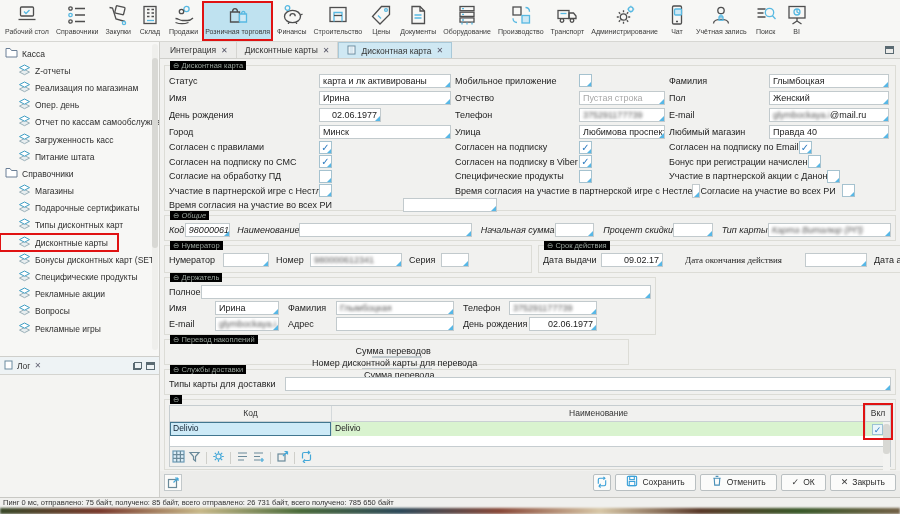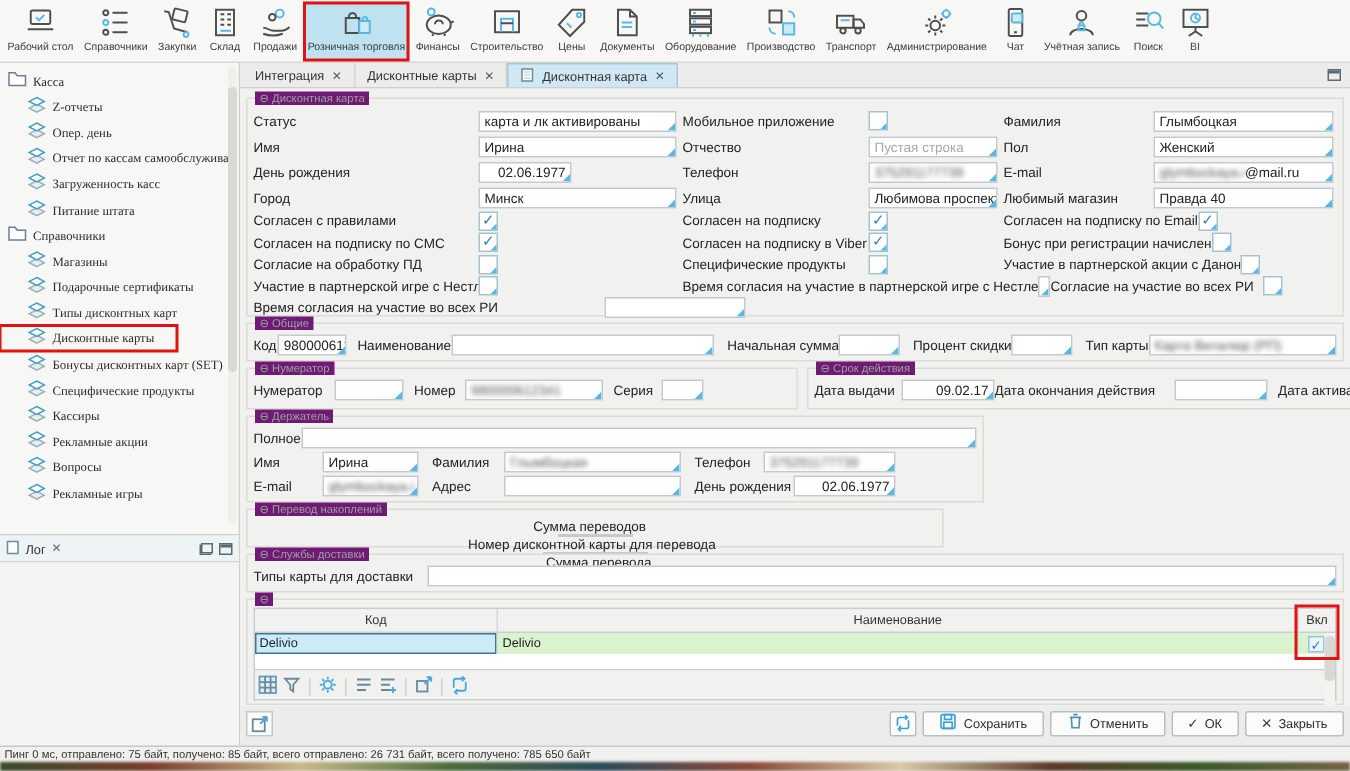--- a/index.html
+++ b/index.html
@@ -16,21 +16,21 @@
   .ic svg { stroke:#4e4e4e; fill:none; stroke-width:1.3; }
   .ic svg .a { stroke:#58b9e2; }
   .ic svg .af { fill:#cfe9f5; stroke:#58b9e2; }
 
   
   .main { flex:1; display:flex; min-height:0; }
 
   
   .sidebar { width:160px; display:flex; flex-direction:column; border-right:1px solid #cfcfcb; background:#f4f4f2; }
   .tree { height:314px; background:#f7f7f5; position:relative; overflow:hidden; padding-top:3px; }
-  .tree-item { height:17.2px; display:flex; align-items:center; gap:4px; padding-left:18px; white-space:nowrap;font-family:Liberation Serif, serif; }
+  .tree-item { height:17.2px; display:flex; align-items:center; gap:4px; padding-left:18px; white-space:nowrap; }
   .tree-item.folder { padding-left:5px; }
   .tree-item.hl { outline:2px solid #e01212; outline-offset:-1px; width:118px; }
   .tree-item .t-lbl { font-size:8.5px; color:#2e2e2e; }
   .v-scroll { position:absolute; right:1px; top:2px; width:6px; height:306px; background:#efefec; border-radius:3px; }
   .v-thumb { position:absolute; left:0; top:14px; width:6px; height:190px; background:#d8d8d4; border-radius:3px; }
   .log-panel { flex:1; border-top:1px solid #cfcfcb; display:flex; flex-direction:column; background:#f2f2f0;text-align:center; }
   .log-head { height:18px; background:#eef3f5; border-bottom:1px solid #d4d4d0; display:flex; align-items:center; padding:0 4px; gap:4px; }
   .log-tab-lbl { font-size:8.5px; color:#333; }
   .mini-x { font-size:8px; color:#667; cursor:default; }
   .log-spacer { flex:1; }
@@ -46,21 +46,21 @@
   .tabbar { height:17px; display:flex; align-items:stretch; background:#ececea; border-bottom:1px solid #cfcfcb; padding-left:2px; }
   .tab { display:flex; align-items:center; gap:5px; padding:0 8px; border-right:1px solid #d5d5d1; font-size:8.5px; color:#333;text-align:center; }
   .tab.active { background:#cfe8f3; border:1px solid #a8c8d8; border-bottom:none; }
   .tab .x { color:#556; font-size:8px; }
   .tab-fill { flex:1; }
   .tab-max { align-self:center; margin-right:6px; }
 
   
   .form { flex:1; background:#f1f1ef; padding:3px 3px 0 3px; overflow:hidden; display:flex; flex-direction:column; }
   .fs { border:1px solid #dcdcd6; position:relative; margin:3px 1px 1px 1px; padding:6px 4px 2px 4px; }
-  .fs > .legend { position:absolute; top:-5px; left:5px; background:#701a75; padding:0 3px; font-size:7.5px; color:#98a39b; line-height:9px;text-align:right; }
+  .fs > .legend { position:absolute; top:-5px; left:5px; background:#000000; padding:0 3px; font-size:7.5px; color:#98a39b; line-height:9px;text-align:right; }
   .frow { display:flex; align-items:center; height:17px; }
   .crow { display:flex; align-items:center; height:14.5px; }
   .lbl { font-size:9px; color:#232323; white-space:nowrap; overflow:visible; }
   .inp { position:relative; height:14px; background:#fff; border:1px solid #c2cacd; font-size:9px; line-height:12px; padding:0 3px; color:#222; white-space:nowrap; overflow:hidden; }
   .inp::after { content:""; position:absolute; right:0; bottom:0; width:0; height:0; border-style:solid; border-width:0 0 5px 5px; border-color:transparent transparent #57b7e6 transparent; }
   .inp.r { text-align:right; }
   .inp .ph { color:#a8a8a8; }
   .blur { filter:blur(1.6px); color:#555; }
   .cb { position:relative; width:13px; height:13px; background:#fff; border:1px solid #a5c2cf; font-size:10px; line-height:11px; text-align:center; color:#2f7cc0; flex:none; }
   .cb::after { content:""; position:absolute; right:0; bottom:0; width:0; height:0; border-style:solid; border-width:0 0 4px 4px; border-color:transparent transparent #57b7e6 transparent; }
@@ -326,20 +326,27 @@
                 <path d="M6.5 5.5l5 2.6-5 2.6-5-2.6z" fill="#e8eef0" stroke="#9ab0b8" stroke-width="1"></path>
                 <path d="M6.5 1l5 2.6-5 2.6-5-2.6z" fill="#fff" stroke="#3f9ec4" stroke-width="1"></path>
               </svg></span>
             <span class="t-lbl">Z-отчеты</span>
           </div>
         <div class="tree-item">
             <span class="ic"><svg width="13" height="12" viewBox="0 0 13 12">
                 <path d="M6.5 5.5l5 2.6-5 2.6-5-2.6z" fill="#e8eef0" stroke="#9ab0b8" stroke-width="1"></path>
                 <path d="M6.5 1l5 2.6-5 2.6-5-2.6z" fill="#fff" stroke="#3f9ec4" stroke-width="1"></path>
               </svg></span>
+            <span class="t-lbl">Реализация по магазинам</span>
+          </div>
+        <div class="tree-item">
+            <span class="ic"><svg width="13" height="12" viewBox="0 0 13 12">
+                <path d="M6.5 5.5l5 2.6-5 2.6-5-2.6z" fill="#e8eef0" stroke="#9ab0b8" stroke-width="1"></path>
+                <path d="M6.5 1l5 2.6-5 2.6-5-2.6z" fill="#fff" stroke="#3f9ec4" stroke-width="1"></path>
+              </svg></span>
             <span class="t-lbl">Опер. день</span>
           </div>
         <div class="tree-item">
             <span class="ic"><svg width="13" height="12" viewBox="0 0 13 12">
                 <path d="M6.5 5.5l5 2.6-5 2.6-5-2.6z" fill="#e8eef0" stroke="#9ab0b8" stroke-width="1"></path>
                 <path d="M6.5 1l5 2.6-5 2.6-5-2.6z" fill="#fff" stroke="#3f9ec4" stroke-width="1"></path>
               </svg></span>
             <span class="t-lbl">Отчет по кассам самообслуживан</span>
           </div>
         <div class="tree-item">
@@ -396,27 +403,20 @@
                 <path d="M6.5 1l5 2.6-5 2.6-5-2.6z" fill="#fff" stroke="#3f9ec4" stroke-width="1"></path>
               </svg></span>
             <span class="t-lbl">Бонусы дисконтных карт (SET)</span>
           </div>
         <div class="tree-item">
             <span class="ic"><svg width="13" height="12" viewBox="0 0 13 12">
                 <path d="M6.5 5.5l5 2.6-5 2.6-5-2.6z" fill="#e8eef0" stroke="#9ab0b8" stroke-width="1"></path>
                 <path d="M6.5 1l5 2.6-5 2.6-5-2.6z" fill="#fff" stroke="#3f9ec4" stroke-width="1"></path>
               </svg></span>
             <span class="t-lbl">Специфические продукты</span>
-          </div>
-        <div class="tree-item">
-            <span class="ic"><svg width="13" height="12" viewBox="0 0 13 12">
-                <path d="M6.5 5.5l5 2.6-5 2.6-5-2.6z" fill="#e8eef0" stroke="#9ab0b8" stroke-width="1"></path>
-                <path d="M6.5 1l5 2.6-5 2.6-5-2.6z" fill="#fff" stroke="#3f9ec4" stroke-width="1"></path>
-              </svg></span>
-            <span class="t-lbl">Кассиры</span>
           </div>
         <div class="tree-item">
             <span class="ic"><svg width="13" height="12" viewBox="0 0 13 12">
                 <path d="M6.5 5.5l5 2.6-5 2.6-5-2.6z" fill="#e8eef0" stroke="#9ab0b8" stroke-width="1"></path>
                 <path d="M6.5 1l5 2.6-5 2.6-5-2.6z" fill="#fff" stroke="#3f9ec4" stroke-width="1"></path>
               </svg></span>
             <span class="t-lbl">Рекламные акции</span>
           </div>
         <div class="tree-item">
             <span class="ic"><svg width="13" height="12" viewBox="0 0 13 12">
@@ -586,21 +586,21 @@
             <span class="c3f">
                 <span class="cb"></span>
               </span>
           </div>
           <div class="crow">
             <span class="lbl" style="width:234px;">Время согласия на участие во всех РИ</span>
             <span class="inp" style="width:94px;"></span>
           </div>
         </div>
 
-        <div class="fs" style="height:26px;">
+        <div class="fs" style="height:26px;font-style:italic;">
           <div class="legend">⊖ <span>Общие</span></div>
           <div class="frow" style="height:15px;">
             <span class="lbl" style="width:22px;">Код</span>
             <span class="inp" style="width:60px;">980000612…</span>
             <span class="lbl" style="width:72px; margin-left:7px;">Наименование</span>
             <span class="inp" style="width:236px;"></span>
             <span class="lbl" style="width:84px; margin-left:9px;">Начальная сумма</span>
             <span class="inp" style="width:52px;"></span>
             <span class="lbl" style="width:78px; margin-left:9px;">Процент скидки</span>
             <span class="inp" style="width:52px;"></span>
@@ -619,21 +619,21 @@
               <span class="inp" style="width:92px;"><span class="blur">980000612341</span></span>
               <span class="lbl" style="width:32px; margin-left:7px;">Серия</span>
               <span class="inp" style="width:28px;"></span>
             </div>
           </div>
           <div class="fs" style="height:28px; flex:1; margin-left:0;">
             <div class="legend">⊖ <span>Срок действия</span></div>
             <div class="frow" style="height:15px;">
               <span class="lbl" style="width:58px;">Дата выдачи</span>
               <span class="inp r" style="width:62px;">09.02.17</span>
-              <span class="lbl" style="width:120px; margin-left:0;">Дата окончания действия</span>
+              <span class="lbl" style="width:120px; margin-left:22px;font-family:Liberation Serif, serif;">Дата окончания действия</span>
               <span class="inp" style="width:62px;"></span>
               <span class="lbl" style="width:76px; margin-left:7px;">Дата активации</span>
 
             </div>
           </div>
         </div>
 
         <div class="fs" style="height:58px; width:492px;">
           <div class="legend">⊖ <span>Держатель</span></div>
           <div class="frow" style="height:16px;">

